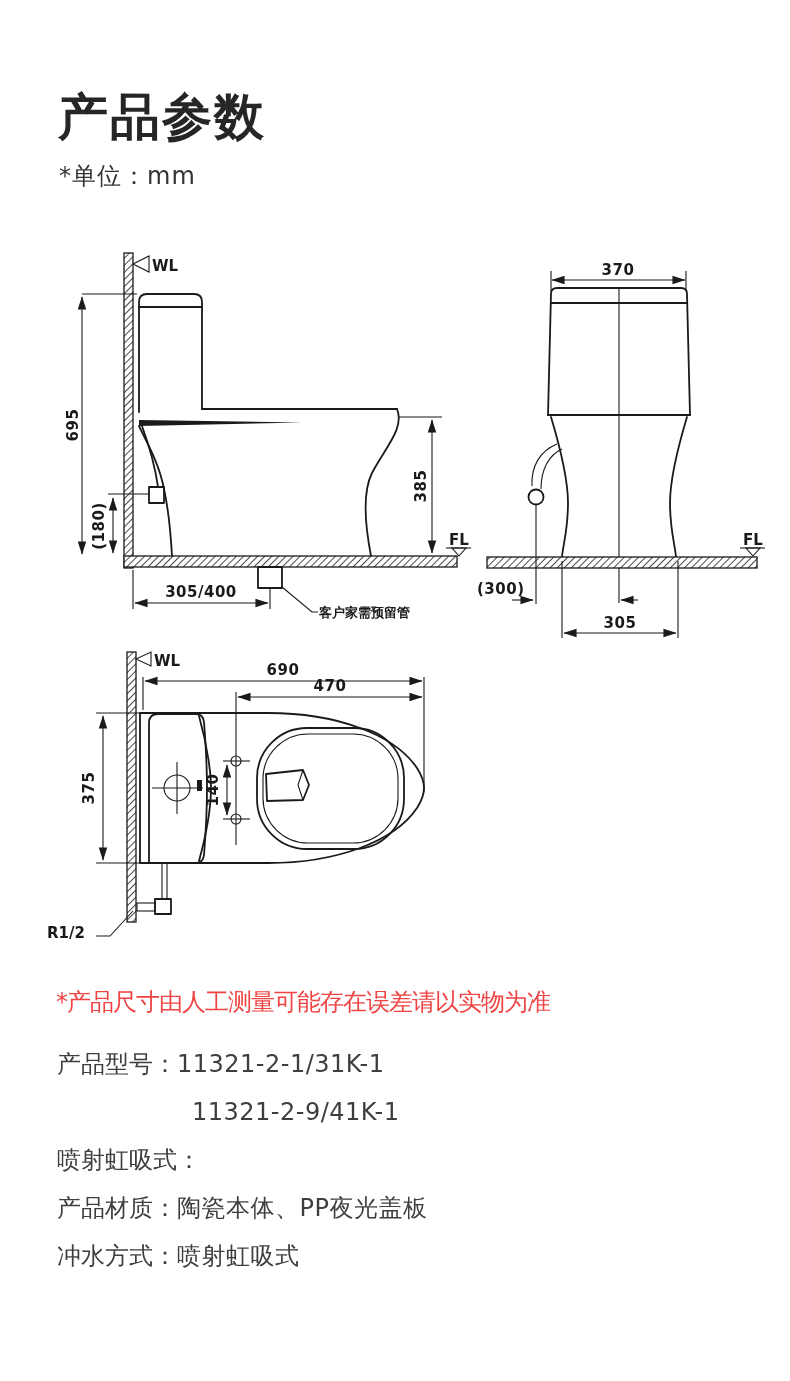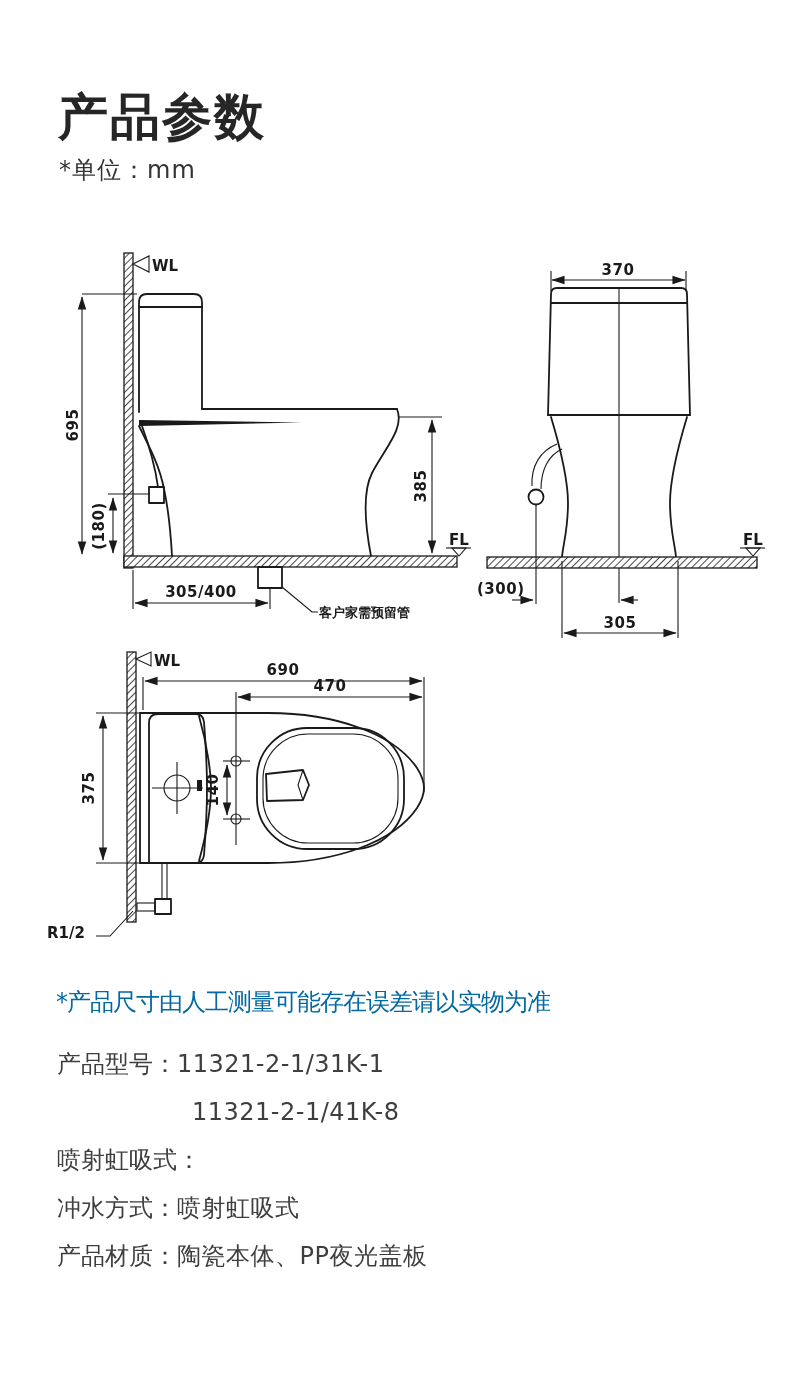--- a/index.html
+++ b/index.html
@@ -1,22 +1,22 @@
 <!DOCTYPE html>
 <html><head>
 <meta charset="utf-8">
 <style>
   html,body{margin:0;padding:0;background:#fff;}
   .page{position:relative;width:790px;height:1381px;background:#ffffff;overflow:hidden;
         font-family:"DejaVu Sans","Liberation Sans",sans-serif;}
   .page-title{position:absolute;left:58px;top:84px;font-size:50px;font-weight:700;
               color:#262626;letter-spacing:2px;}
-  .unit-note{position:absolute;left:59px;top:154px;font-size:24px;color:#333;letter-spacing:1px;}
+  .unit-note{position:absolute;left:59px;top:160px;font-size:24px;color:#333;letter-spacing:1px;}
   .drawing-svg{position:absolute;left:0;top:245px;width:790px;height:715px;}
-  .disclaimer{position:absolute;left:56px;top:986px;font-size:24px;color:#0369a1;letter-spacing:-1px;}
+  .disclaimer{position:absolute;left:56px;top:986px;font-size:24px;color:#ef4444;letter-spacing:-1px;}
   .specs{position:absolute;left:57px;top:1040px;width:700px;color:#3e3e3e;}
   .spec-row{display:flex;align-items:center;height:48px;font-size:24px;}
   .spec-row-indent{padding-left:135px;}
   .spec-label{white-space:pre;}
   .spec-value{white-space:pre;letter-spacing:0.5px;}
   
   .o{fill:none;stroke:#1a1a1a;stroke-width:1.8;stroke-linecap:round;stroke-linejoin:round;}
   .t{fill:none;stroke:#1a1a1a;stroke-width:1.1;}
   .hatch{fill:url(#hp);stroke:#1a1a1a;stroke-width:1.3;}
   .f{fill:#1a1a1a;stroke:none;}
@@ -162,28 +162,28 @@
 
   <div class="disclaimer">*产品尺寸由人工测量可能存在误差请以实物为准</div>
 
   <div class="specs">
     <div class="spec-row">
       <span class="spec-label">产品型号：</span>
       <span class="spec-value">11321-2-1/31K-1</span>
     </div>
     <div class="spec-row spec-row-indent">
       <span class="spec-label"></span>
-      <span class="spec-value">11321-2-1/41K-8</span>
+      <span class="spec-value">11321-2-9/41K-1</span>
     </div>
     <div class="spec-row">
       <span class="spec-label">喷射虹吸式：</span>
     </div>
     <div class="spec-row">
+      <span class="spec-label">产品材质：</span>
+      <span class="spec-value">陶瓷本体、PP夜光盖板</span>
+    </div>
+    <div class="spec-row">
       <span class="spec-label">冲水方式：</span>
       <span class="spec-value">喷射虹吸式</span>
-    </div>
-    <div class="spec-row">
-      <span class="spec-label">产品材质：</span>
-      <span class="spec-value">陶瓷本体、PP夜光盖板</span>
     </div>
   </div>
 
 </div>
 
 </body></html>

